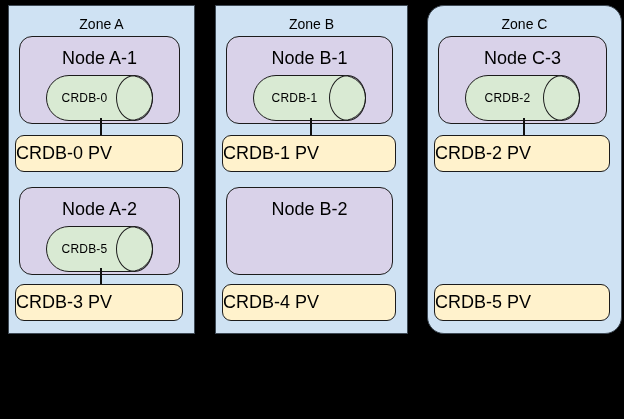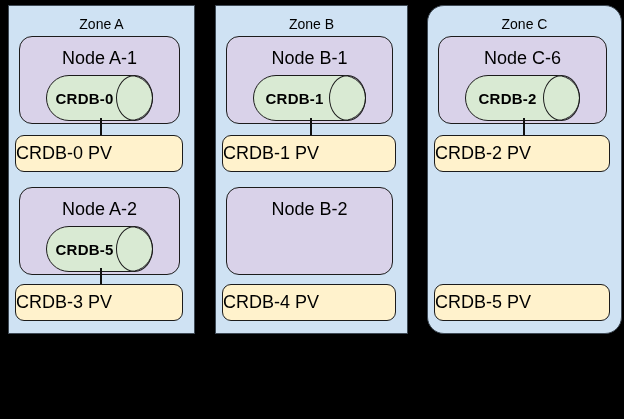--- a/index.html
+++ b/index.html
@@ -41,21 +41,21 @@
     border-radius: 23px; box-sizing: border-box;
   }
   .db-face {
     position: absolute; top: 0; right: 0; width: 37px; height: 46px;
     border: 1.5px solid #1c1c1c; border-radius: 50%;
     box-sizing: border-box; background: transparent;
   }
   .db-label {
     position: absolute; top: 0; bottom: 0; left: 4px; right: 34px;
     display: flex; align-items: center; justify-content: center;
-    font-size: 15px; color: #000; letter-spacing: 0.2px; font-weight: bold;
+    font-size: 12px; color: #000; letter-spacing: 0.2px;
   }
   .connector {
     position: absolute; left: 50%; width: 2px; margin-left: -2px;
     background: #111; top: 112px; height: 18px;
   }
   .connector-2 { top: 262px; height: 17px; }
   .pv {
     position: absolute; left: 6px; right: 11px; height: 37px;
     background: #fff2cc; border: 1.5px solid #1c1c1c;
     border-radius: 9px; box-sizing: border-box;
@@ -121,21 +121,21 @@
     </div>
     <div class="pv pv-row2">
       <span>CRDB-4 PV</span>
     </div>
   </div>
 
   <div class="zone zone-c">
     <div class="zone-title">Zone C</div>
 
     <div class="node node-row1">
-      <div class="node-title">Node C-6</div>
+      <div class="node-title">Node C-3</div>
       <div class="db">
         <div class="db-body"></div>
         <div class="db-face"></div>
         <div class="db-label">CRDB-2</div>
       </div>
     </div>
     <div class="connector"></div>
     <div class="pv pv-row1">
       <span>CRDB-2 PV</span>
     </div>

